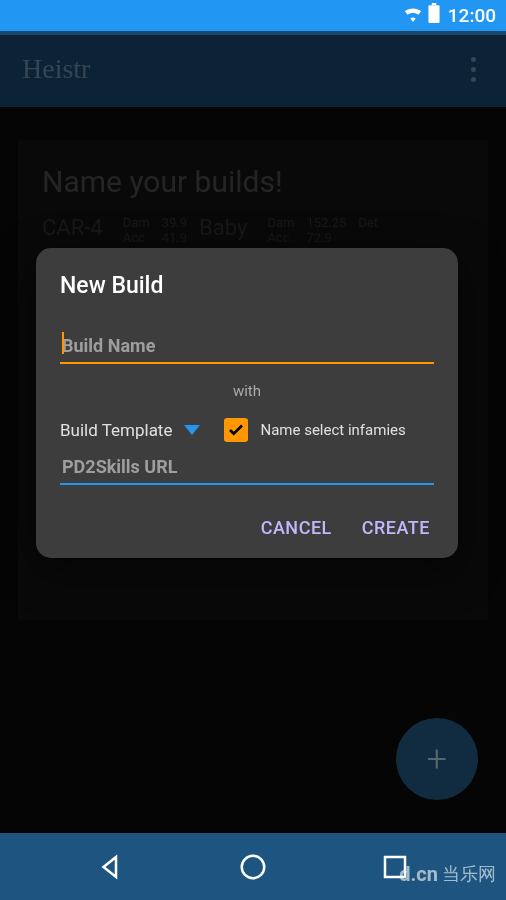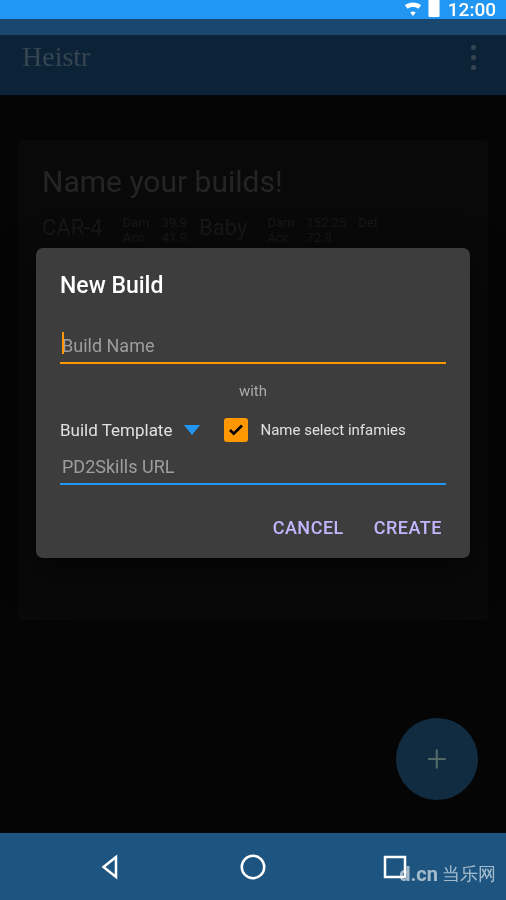--- a/index.html
+++ b/index.html
@@ -1,42 +1,42 @@
 <!DOCTYPE html>
 <html><head>
 <meta charset="utf-8">
 <style>
 * { margin: 0; padding: 0; box-sizing: border-box; font-family: Roboto, Arial, sans-serif; }
 body { width: 506px; height: 900px; background: #0a0a0a; overflow: hidden; position: relative; }
 
 
-.status-bar { height: 19px; background: #2196f3; display: flex; justify-content: flex-end; align-items: center; padding: 0 10px; color: #fff; font-size: 19px; gap: 4px; }
+.status-bar { height: 31px; background: #2196f3; display: flex; justify-content: flex-end; align-items: center; padding: 0 10px; color: #fff; font-size: 19px; gap: 4px; }
 .status-bar .time { font-weight: 500; margin-left: 4px; }
 
 
 .app-bar { height: 76px; background: #19476e; display: flex; align-items: center; justify-content: space-between; padding: 0 22px; }
 .app-bar .title { color: #6b8aa3; font-size: 28px; font-weight: 400; font-family: Liberation Serif, serif; }
 .app-bar .menu-dots { display: flex; flex-direction: column; gap: 5px; padding: 8px; }
 .app-bar .menu-dots span { width: 5px; height: 5px; background: #6b8aa3; border-radius: 50%; }
 
 
 .scrim { position: absolute; top: 35px; left: 0; right: 0; bottom: 67px; background: rgba(0,0,0,0.5); }
 
 
 .bg-card { position: absolute; top: 140px; left: 18px; right: 18px; height: 480px; background: #1a1a1a; border-radius: 3px; padding: 24px; opacity: 0.5; }
 .bg-card h2 { color: #888; font-size: 30px; font-weight: 400; }
 .bg-card .row { display: flex; color: #555; margin-top: 16px; font-size: 17px; gap: 12px; }
 .bg-card .weapon { font-size: 22px; margin-right: 8px; }
 .bg-card .stat-label { font-size: 13px; }
 
 
-.dialog { position: absolute; top: 248px; left: 36px; right: 36px; background: #3d3d3d; border-radius: 7px; padding: 24px 24px 12px 24px; box-shadow: 0 12px 40px rgba(0,0,0,0.6); }
+.dialog { position: absolute; top: 248px; left: 36px; right: 48px; background: #3d3d3d; border-radius: 15px; padding: 24px 24px 12px 24px; box-shadow: 0 12px 40px rgba(0,0,0,0.6); }
 .dialog-title { color: #fff; font-size: 23px; font-weight: 500; margin-bottom: 30px; }
 .input-wrap { position: relative; margin-bottom: 16px; }
-.text-input { width: 100%; background: transparent; border: none; border-bottom: 2px solid #ff9800; color: #eab308; font-size: 18px; padding: 6px 2px; outline: none; }
+.text-input { width: 100%; background: transparent; border: none; border-bottom: 2px solid #ff9800; color: #eab308; font-size: 18px; padding: 6px 2px; outline: none; font-weight: bold; }
 .text-input::placeholder { color: #9e9e9e; }
 .text-input.secondary { border-bottom: 2px solid #2196f3; }
 .cursor { position: absolute; left: 2px; top: 3px; width: 2px; height: 22px; background: #ff9800; }
 .helper { text-align: center; color: #aaa; font-size: 15px; margin: 18px 0; }
 .row2 { display: flex; align-items: center; gap: 12px; margin-bottom: 8px; }
 .select-label { color: #e0e0e0; font-size: 17px; flex: 0 0 auto; }
 .dropdown-arrow { width: 0; height: 0; border-left: 8px solid transparent; border-right: 8px solid transparent; border-top: 10px solid #2196f3; margin-right: 12px; }
 .checkbox { width: 24px; height: 24px; background: #ff9800; border-radius: 3px; display: flex; align-items: center; justify-content: center; flex: 0 0 24px; }
 .checkbox svg { width: 18px; height: 18px; }
 .check-label { color: #e0e0e0; font-size: 15px; }

